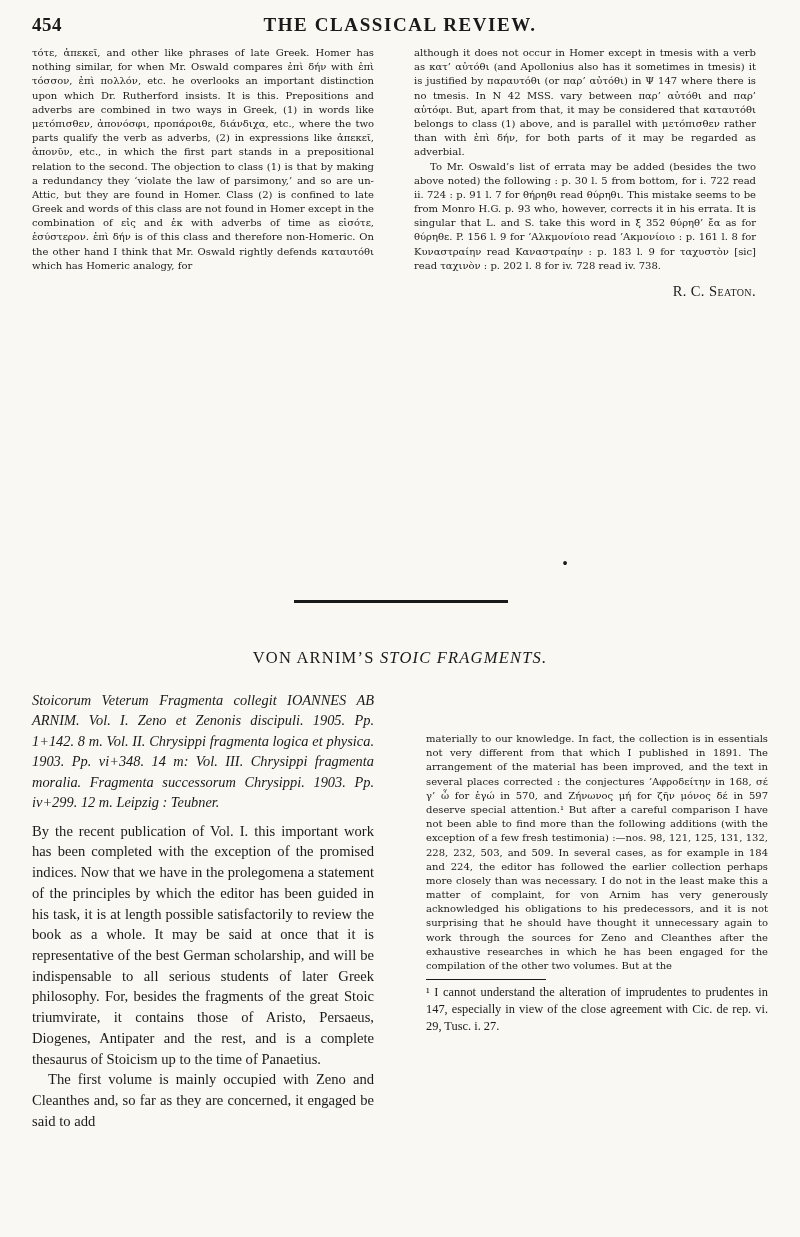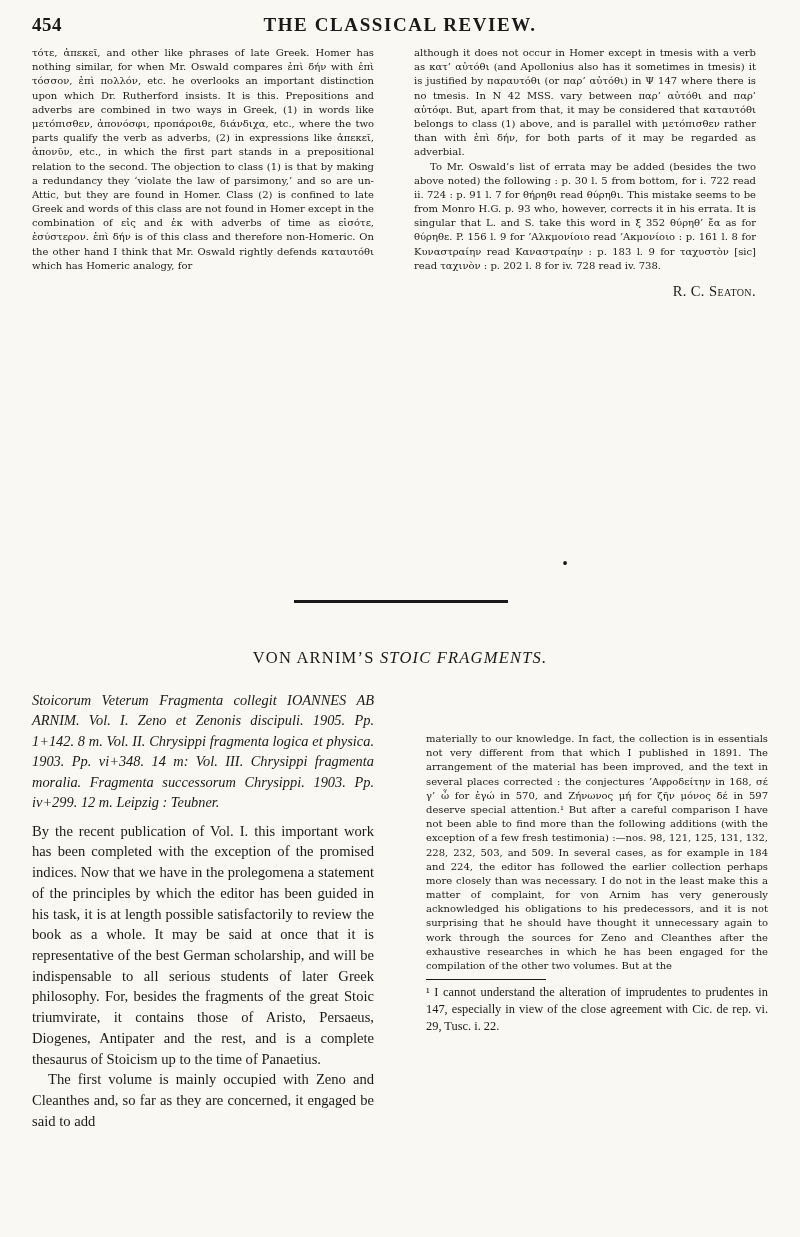--- a/index.html
+++ b/index.html
@@ -178,17 +178,17 @@
     <div class="col col-left" style="position:relative; left:0; top:0;">
       <p class="biblio it">Stoicorum Veterum Fragmenta collegit IOANNES AB ARNIM. Vol. I. Zeno et Zenonis discipuli. 1905. Pp. 1+142. 8 m. Vol. II. Chrysippi fragmenta logica et physica. 1903. Pp. vi+348. 14 m: Vol. III. Chrysippi fragmenta moralia. Fragmenta successorum Chrysippi. 1903. Pp. iv+299. 12 m. Leipzig : Teubner.</p>
       <div class="spacer"></div>
       <p>By the recent publication of Vol. I. this important work has been completed with the exception of the promised indices. Now that we have in the prolegomena a statement of the principles by which the editor has been guided in his task, it is at length possible satisfactorily to review the book as a whole. It may be said at once that it is representative of the best German scholarship, and will be indispensable to all serious students of later Greek philosophy. For, besides the fragments of the great Stoic triumvirate, it contains those of Aristo, Persaeus, Diogenes, Antipater and the rest, and is a complete thesaurus of Stoicism up to the time of Panaetius.</p>
       <p class="ind">The first volume is mainly occupied with Zeno and Cleanthes and, so far as they are concerned, it engaged be said to add</p>
     </div>
 
     <div class="col col-right" style="position:absolute; left:394px; top:18px;margin-top:24px;">
       <p class="gk">materially to our knowledge. In fact, the collection is in essentials not very different from that which I published in 1891. The arrangement of the material has been improved, and the text in several places corrected : the conjectures ’Αφροδείτην in 168, σέ γ’ ὦ for ἐγώ in 570, and Ζήνωνος μή for ζῆν μόνος δέ in 597 deserve special attention.¹ But after a careful comparison I have not been able to find more than the following additions (with the exception of a few fresh testimonia) :—nos. 98, 121, 125, 131, 132, 228, 232, 503, and 509. In several cases, as for example in 184 and 224, the editor has followed the earlier collection perhaps more closely than was necessary. I do not in the least make this a matter of complaint, for von Arnim has very generously acknowledged his obligations to his predecessors, and it is not surprising that he should have thought it unnecessary again to work through the sources for Zeno and Cleanthes after the exhaustive researches in which he has been engaged for the compilation of the other two volumes. But at the</p>
       <div class="note-rule"></div>
-      <p class="footnote">¹ I cannot understand the alteration of imprudentes to prudentes in 147, especially in view of the close agreement with Cic. de rep. vi. 29, Tusc. i. 22.</p>
+      <p class="footnote">¹ I cannot understand the alteration of imprudentes to prudentes in 147, especially in view of the close agreement with Cic. de rep. vi. 29, Tusc. i. 27.</p>
     </div>
   </div>
 
 </div>
 
 </body></html>

